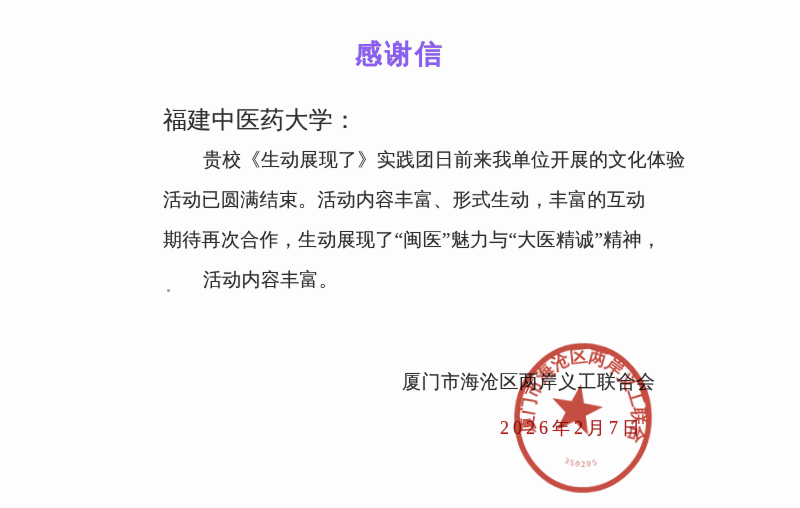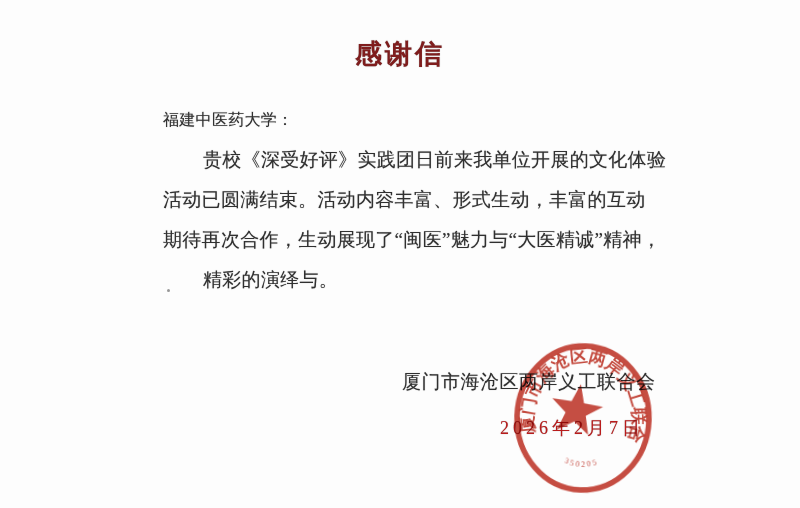--- a/index.html
+++ b/index.html
@@ -14,39 +14,39 @@
   }
   .title {
     position: absolute;
     top: 36px;
     left: 0;
     width: 800px;
     text-align: center;
     font-size: 27px;
     font-weight: bold;
     letter-spacing: 3px;
-    color: #7f1d1d;
+    color: #8b5cf6;
     text-shadow: 0 0 1px rgba(40,40,40,0.45);
   }
   .body-block {
     position: absolute;
     left: 163px;
     top: 100px;
     width: 520px;
   }
   .line {
     height: 40px;
     line-height: 40px;
     font-size: 19px;
     letter-spacing: 0.3px;
     white-space: nowrap;
     color: #303030;
     text-shadow: 0 0 1px rgba(50,50,50,0.45);
   }
-  .salutation { font-size: 16px; }
+  .salutation { font-size: 24px; }
   .indent { padding-left: 40px; }
   .signature {
     position: absolute;
     left: 402px;
     top: 368px;
     font-size: 19px;
     line-height: 28px;
     letter-spacing: 0.5px;
     white-space: nowrap;
     color: #303030;
@@ -87,24 +87,24 @@
 </style>
 </head>
 <body>
 
 <div class="page">
 
   <div class="title">感谢信</div>
 
   <div class="body-block">
     <div class="line salutation">福建中医药大学：</div>
-    <div class="line indent">贵校《深受好评》实践团日前来我单位开展的文化体验</div>
+    <div class="line indent">贵校《生动展现了》实践团日前来我单位开展的文化体验</div>
     <div class="line">活动已圆满结束。活动内容丰富、形式生动，丰富的互动</div>
     <div class="line">期待再次合作，生动展现了“闽医”魅力与“大医精诚”精神，</div>
-    <div class="line indent">精彩的演绎与。</div>
+    <div class="line indent">活动内容丰富。</div>
   </div>
 
   <div class="signature">厦门市海沧区两岸义工联合会</div>
 
   <div class="date">2026年2月7日</div>
 
   <div class="artifact-dot"></div>
 
   <svg class="stamp" viewBox="0 0 150 158" xmlns="http://www.w3.org/2000/svg">
     <defs>

